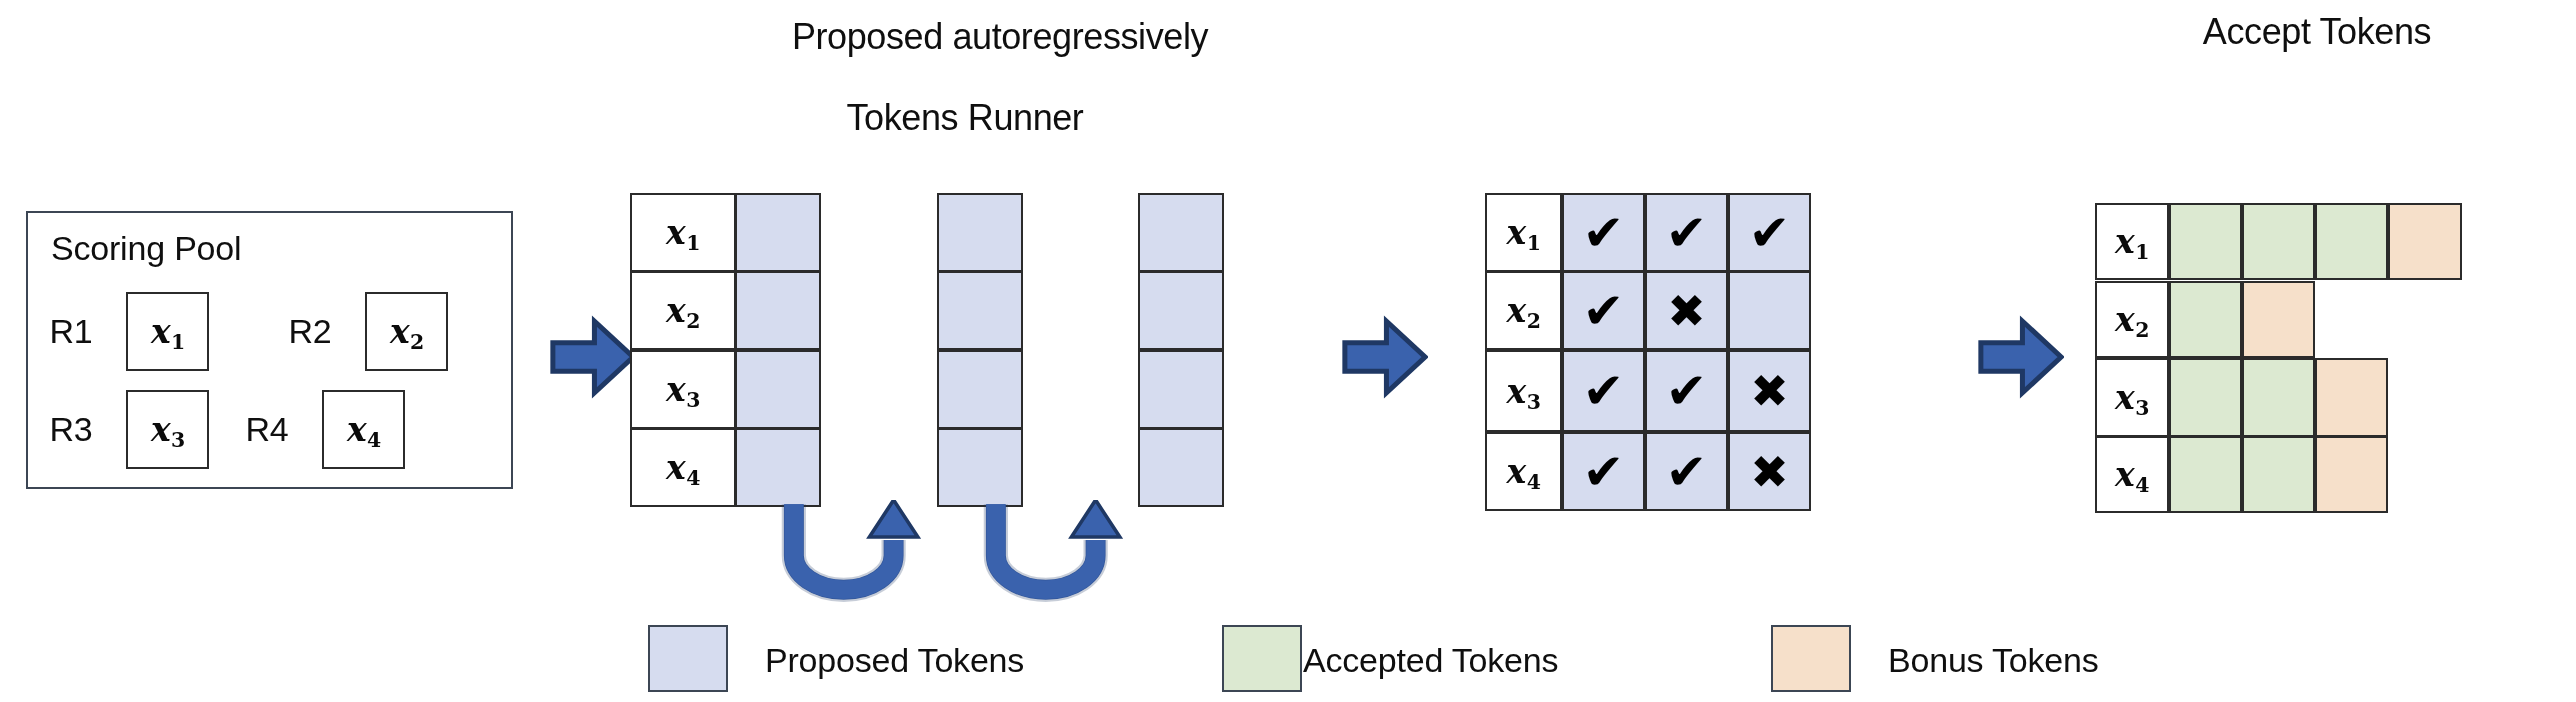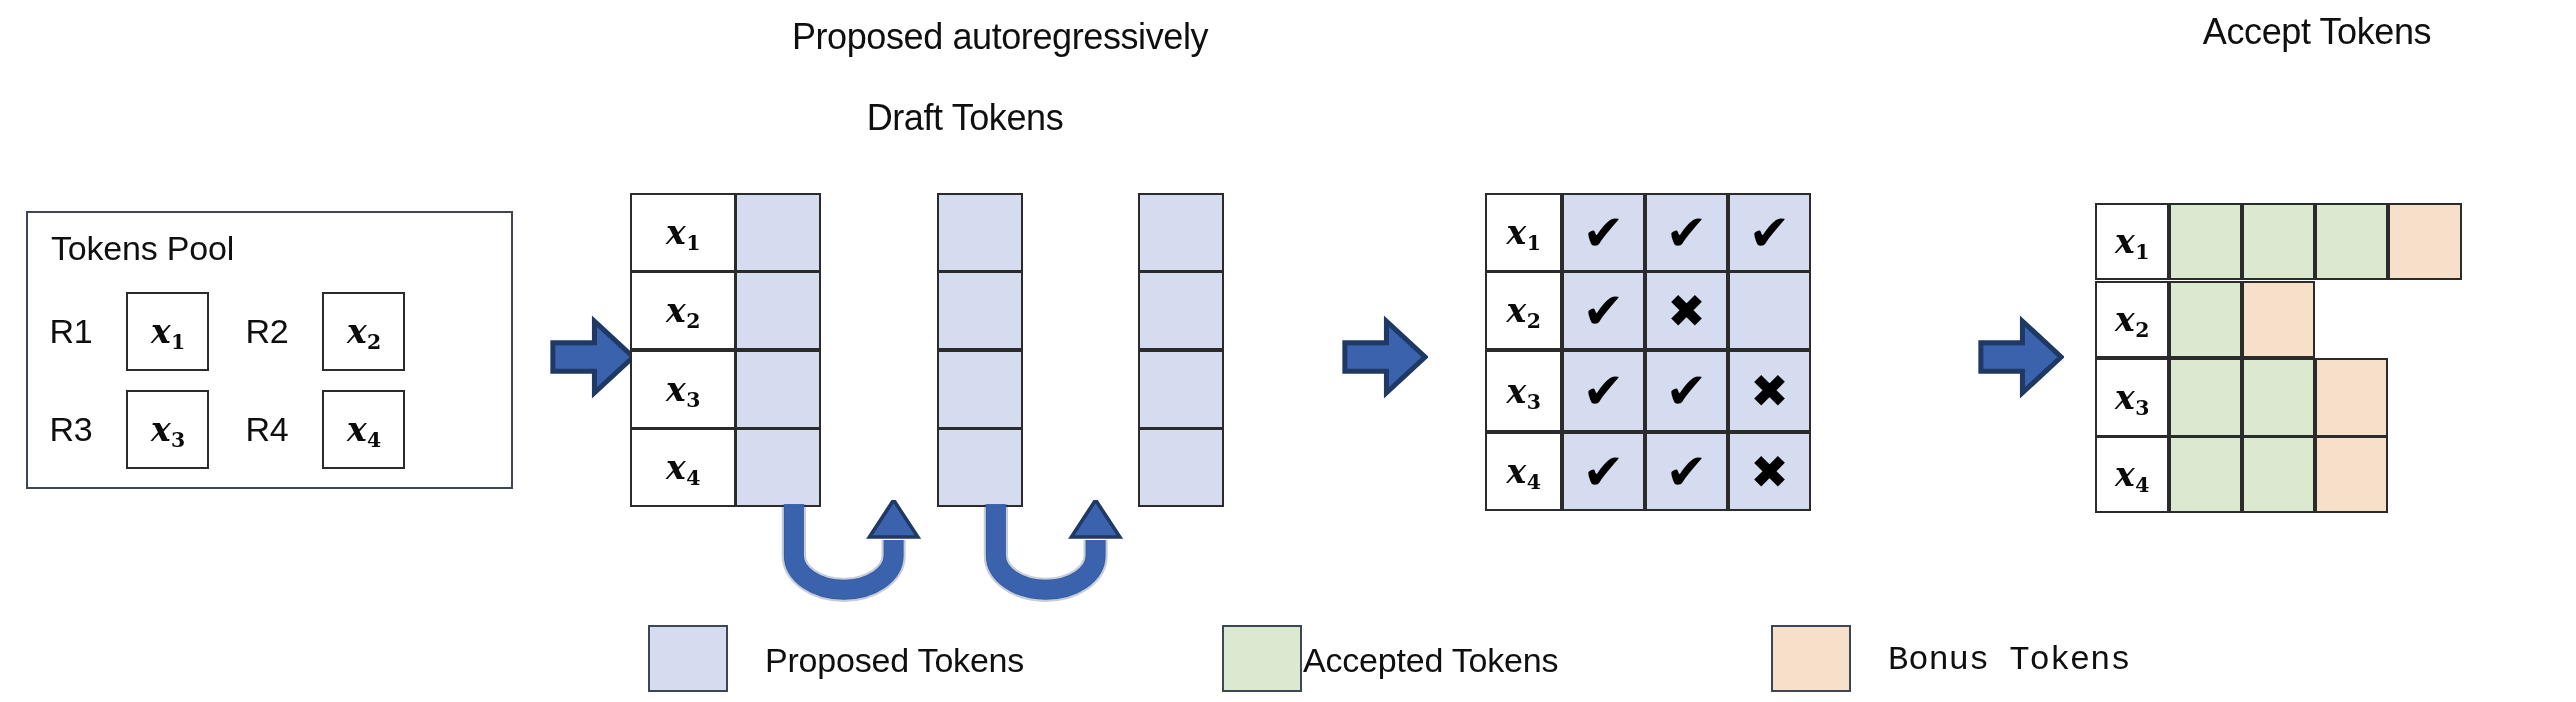--- a/index.html
+++ b/index.html
@@ -189,23 +189,23 @@
     letter-spacing: -0.2px;
     line-height: 1;
   }
 </style>
 </head>
 <body>
 
 <div id="canvas">
 
   <div id="request-pool">
-    <div id="request-pool-title">Tokens Pool</div>
-
-    <div class="pool-row" style="left:21.4px; top:79px;">
+    <div id="request-pool-title">Scoring Pool</div>
+
+    <div class="pool-row" style="left:21.4px; top:79px;gap:43px;">
       <div class="pool-entry">
         <span class="pool-label">R1</span>
         <span class="pool-box">
           <span class="mathvar"><span>x</span><sub>1</sub></span>
         </span>
       </div>
       <div class="pool-entry" style="margin-left:36px;">
         <span class="pool-label">R2</span>
         <span class="pool-box">
           <span class="mathvar"><span>x</span><sub>2</sub></span>
@@ -227,21 +227,21 @@
         </span>
       </div>
     </div>
   </div>
 
   <svg class="block-arrow" style="left:550px; top:314px;" width="86" height="86" viewBox="0 0 120 120">
     <polygon points="4,40 62,40 62,10 116,60 62,110 62,80 4,80" fill="#3a62ad" stroke="#1f3864" stroke-width="7" stroke-linejoin="miter"></polygon>
   </svg>
 
   <div class="title" style="left:1000px; top:18.6px;">Proposed autoregressively</div>
-  <div class="subtitle" style="left:965px; top:100px;">Draft Tokens</div>
+  <div class="subtitle" style="left:965px; top:100px;">Tokens Runner</div>
 
   <div class="draft-group">
 
     <div class="draft-label-cell" style="left:630px; top:193px; width:106px; height:79px;">
       <span class="mathvar"><span>x</span><sub>1</sub></span>
     </div>
     <div class="draft-label-cell" style="left:630px; top:271px; width:106px; height:79px;">
       <span class="mathvar"><span>x</span><sub>2</sub></span>
     </div>
     <div class="draft-label-cell" style="left:630px; top:350px; width:106px; height:79px;">
@@ -379,17 +379,17 @@
   </div>
 
   <div>
     <div class="legend-swatch" style="left:648px; top:625px; background:#d6dcef;"></div>
     <div class="legend-label" style="left:765px; top:643px;">Proposed Tokens</div>
 
     <div class="legend-swatch" style="left:1222px; top:625px; background:#dce9d1;"></div>
     <div class="legend-label" style="left:1303px; top:643px;">Accepted Tokens</div>
 
     <div class="legend-swatch" style="left:1771px; top:625px; background:#f6e0ca;"></div>
-    <div class="legend-label" style="left:1888px; top:643px;font-family:Liberation Mono, monospace;">Bonus Tokens</div>
+    <div class="legend-label" style="left:1888px; top:643px;">Bonus Tokens</div>
   </div>
 
 </div>
 
 
 </body></html>

